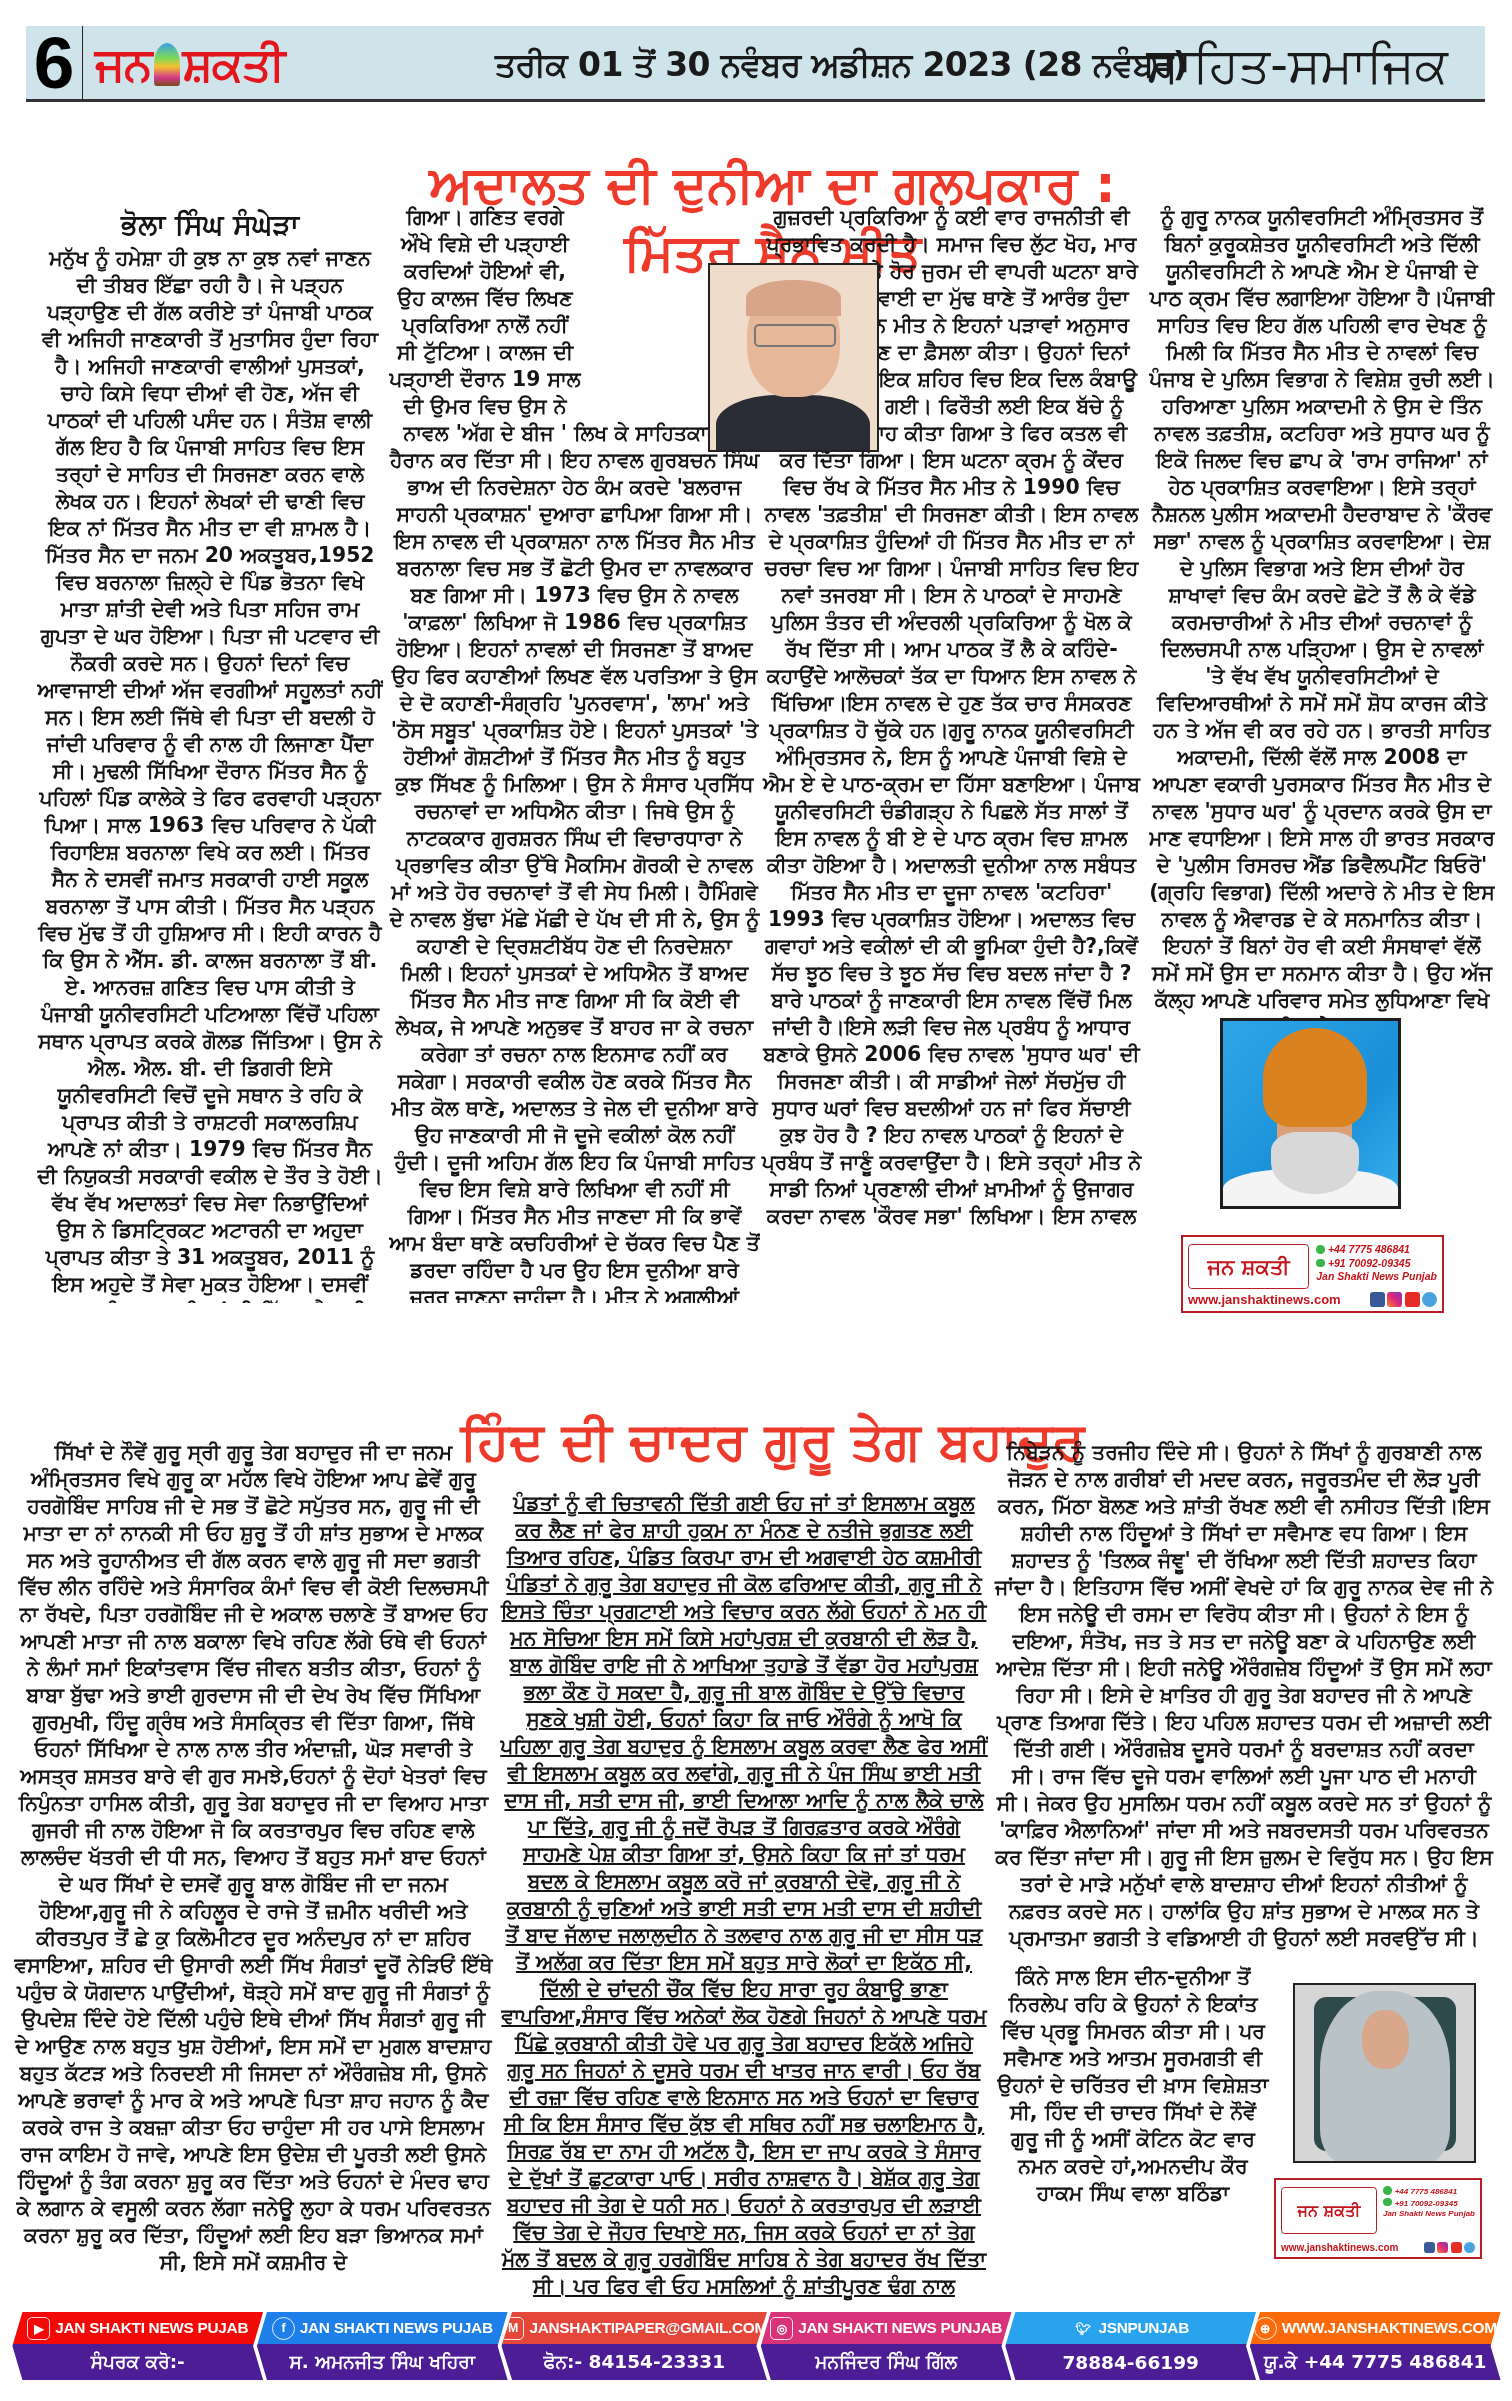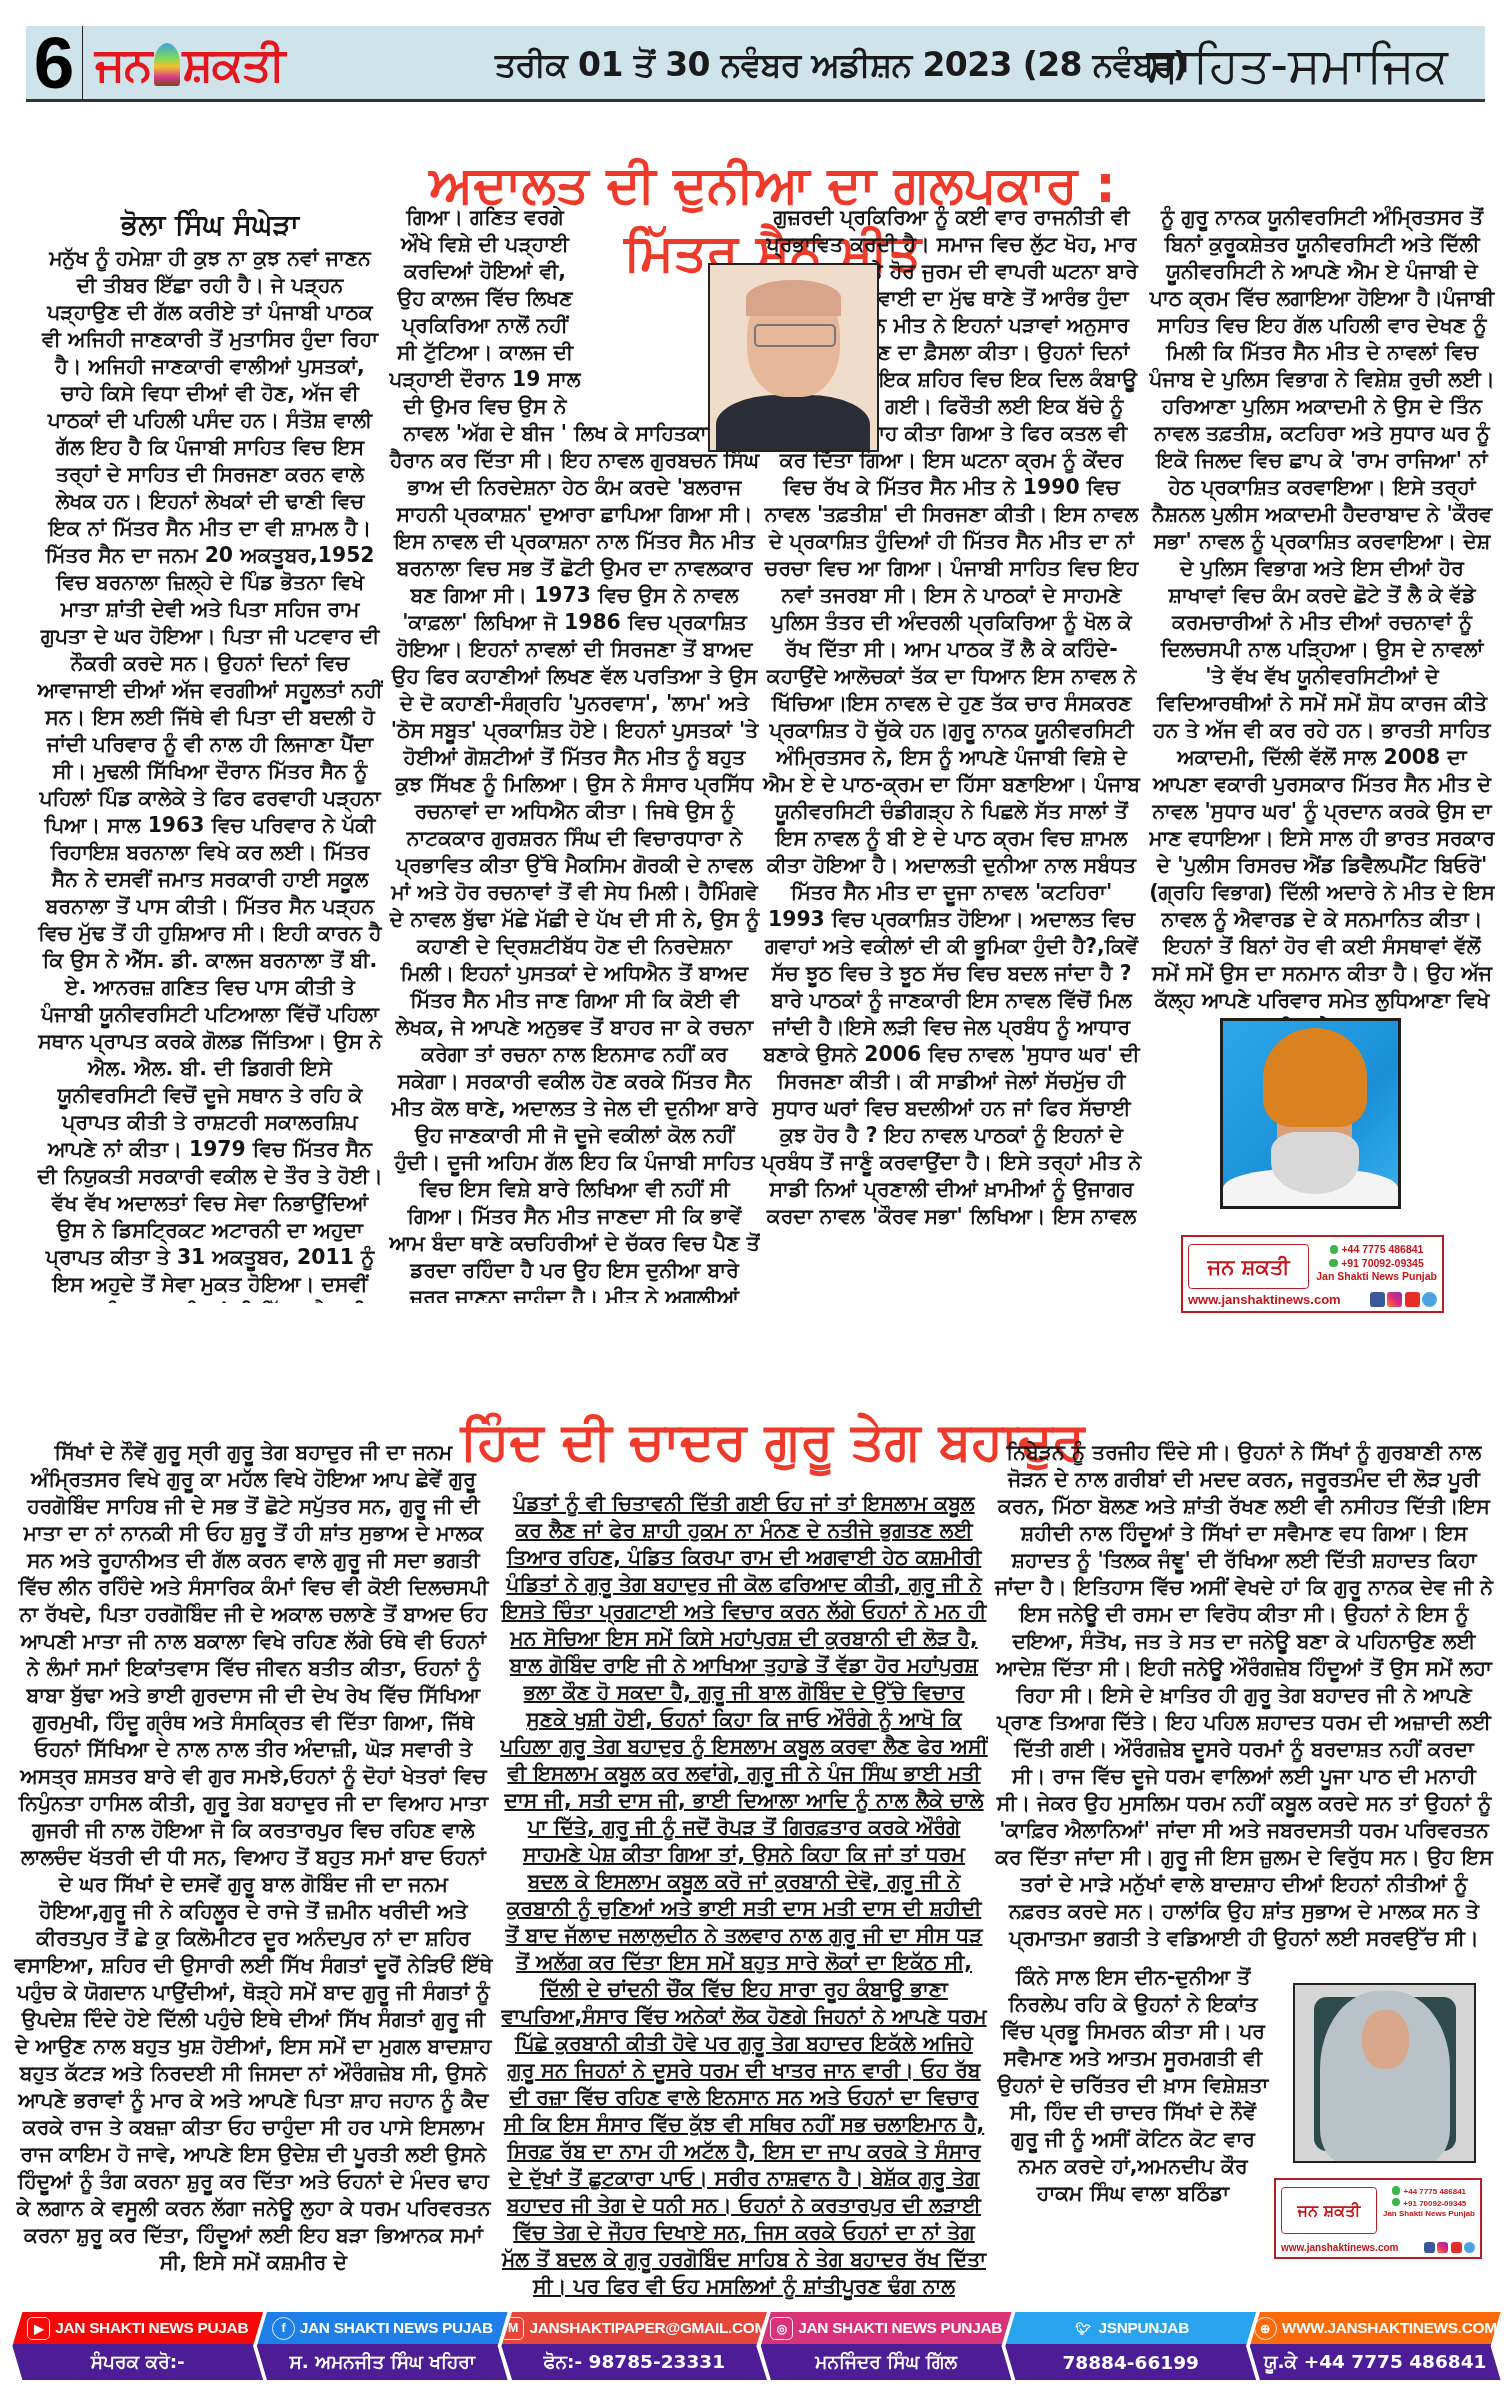--- a/index.html
+++ b/index.html
@@ -64,22 +64,22 @@
 
   
   .ad { position:absolute; border:2.5px solid #b81c24; background:#fff; }
   .ad1 { left:1181px; top:1235px; width:259px; height:74px; }
   .ad2 { left:1274px; top:2178px; width:204px; height:77px; }
   .ad .ad-logo { position:absolute; left:5px; top:7.4px; width:46%; height:58%;
                  border:1.9px solid #b81c24; border-radius:3.7px; color:#c4161c;
                  font-weight:900; display:flex; align-items:center; justify-content:center; }
   .ad1 .ad-logo { font-size:21px; }
   .ad2 .ad-logo { font-size:16px; }
-  .ad .ad-phones { position:absolute; right:5px; top:6.2px; text-align:center;
-                   color:#c4161c; font-weight:700; font-family:"Liberation Sans", sans-serif; }
+  .ad .ad-phones { position:absolute; right:5px; top:6.2px; text-align:left;
+                   color:#c4161c; font-weight:700; font-family:"Liberation Sans", sans-serif;font-style:italic; }
   .ad1 .ad-phones { font-size:10.5px; line-height:13.6px; }
   .ad2 .ad-phones { font-size:8px; line-height:10.5px; }
   .ad .wa { display:inline-block; width:8.6px; height:8.6px; border-radius:50%;
             background:#3bb54a; margin-right:3.1px; vertical-align:-0.6px; }
   .ad .ad-url { position:absolute; left:5px; bottom:3.7px; color:#c4161c; font-weight:700;
                 font-family:"Liberation Sans", sans-serif; }
   .ad1 .ad-url { font-size:13px; }
   .ad2 .ad-url { font-size:10px; }
   .ad .socials { position:absolute; right:5px; bottom:3.7px; display:flex; gap:2.5px; }
   .ad .socials span { display:inline-block; border-radius:3.1px; }
@@ -240,21 +240,21 @@
         <span class="ico" style="border-radius:50%">f</span>
         <span>JAN SHAKTI NEWS PUJAB</span>
       </div>
     <div class="bot">ਸ. ਅਮਨਜੀਤ ਸਿੰਘ ਖਹਿਰਾ</div>
   </div>
   <div class="seg seg-gm">
     <div class="top">
         <span class="ico">M</span>
         <span>JANSHAKTIPAPER@GMAIL.COM</span>
       </div>
-    <div class="bot">ਫੋਨ:- 98785-23331</div>
+    <div class="bot">ਫੋਨ:- 84154-23331</div>
   </div>
   <div class="seg seg-ig">
     <div class="top">
         <span class="ico">◎</span>
         <span>JAN SHAKTI NEWS PUNJAB</span>
       </div>
     <div class="bot">ਮਨਜਿੰਦਰ ਸਿੰਘ ਗਿੱਲ</div>
   </div>
   <div class="seg seg-tw">
     <div class="top">

